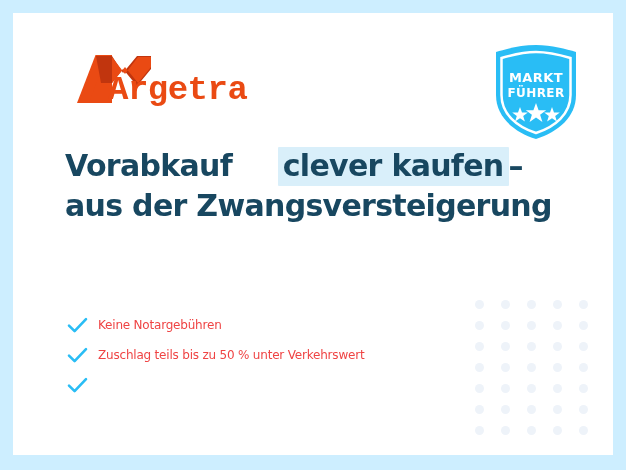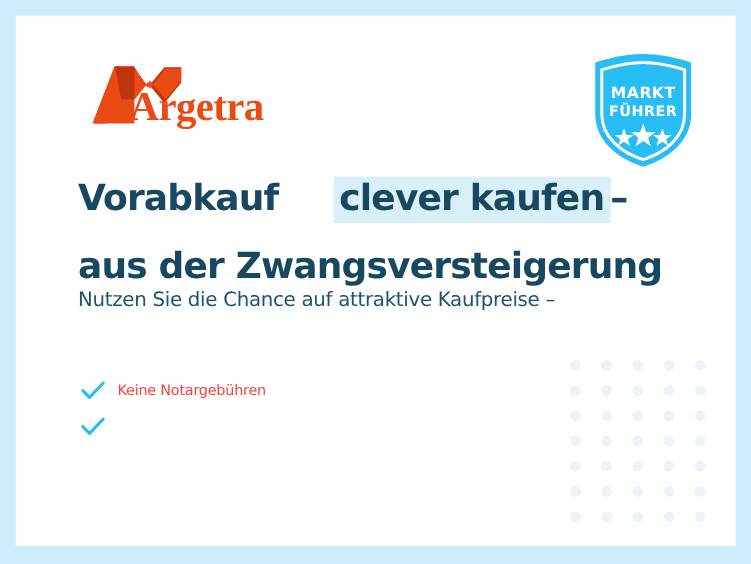--- a/index.html
+++ b/index.html
@@ -58,21 +58,21 @@
   }
   .logo-mark {
     position: absolute;
     left: 0;
     top: 0;
   }
   .logo-word {
     position: absolute;
     left: 43px;
     top: 20px;
-    font-family: Liberation Serif, serif;
+    font-family: Liberation Mono, monospace;
     font-weight: bold;
     font-size: 34px;
     letter-spacing: -0.5px;
     color: #ea4a13;
     line-height: 1;
   }
   .logo-tagline {
     position: absolute;
     left: 1px;
     top: 52px;
@@ -121,21 +121,21 @@
     letter-spacing: -0.7px;
   }
   .headline .hl {
     background: #d9effa;
     padding: 1px 5px 3px 5px;
     border-radius: 1px;
     margin-left: 36px;
   }
   .headline-line2 {
     display: block;
-    margin-top: 20px;
+    margin-top: 3px;
   }
 
   
   .subhead {
     position: absolute;
     left: 52px;
     top: 224px;
     width: 470px;
     font-family: "DejaVu Sans", sans-serif;
     font-size: 16.5px;
@@ -239,35 +239,42 @@
       </svg>
     </div>
 
     <div class="headline">
       <span>Vorabkauf</span>
       <span class="hl">clever kaufen</span><span>–</span>
       <span class="headline-line2">aus der Zwangsversteigerung</span>
     </div>
 
     <div class="subhead">
-      <span>Nutzen Sie die Chance auf attraktive Kaufpreise –</span>
     </div>
 
     <div class="benefits">
       <div class="benefit-row">
         <span class="benefit-check">
           <svg width="21" height="17" viewBox="0 0 21 17">
               <path d="M2 8.6 L7.6 14.2 L19 2.2" fill="none" stroke="#29bdf5" stroke-width="2.6" stroke-linecap="round" stroke-linejoin="round"></path>
             </svg>
         </span>
         <span class="benefit-label">Keine Notargebühren</span>
       </div>
       <div class="benefit-row">
         <span class="benefit-check">
           <svg width="21" height="17" viewBox="0 0 21 17">
               <path d="M2 8.6 L7.6 14.2 L19 2.2" fill="none" stroke="#29bdf5" stroke-width="2.6" stroke-linecap="round" stroke-linejoin="round"></path>
             </svg>
         </span>
+        <span class="benefit-label">Zuschlag teils bis zu 50 % unter Verkehrswert</span>
+      </div>
+      <div class="benefit-row">
+        <span class="benefit-check">
+          <svg width="21" height="17" viewBox="0 0 21 17">
+              <path d="M2 8.6 L7.6 14.2 L19 2.2" fill="none" stroke="#29bdf5" stroke-width="2.6" stroke-linecap="round" stroke-linejoin="round"></path>
+            </svg>
+        </span>
       </div>
     </div>
 
   </div>
 </div>
 
 </body></html>

